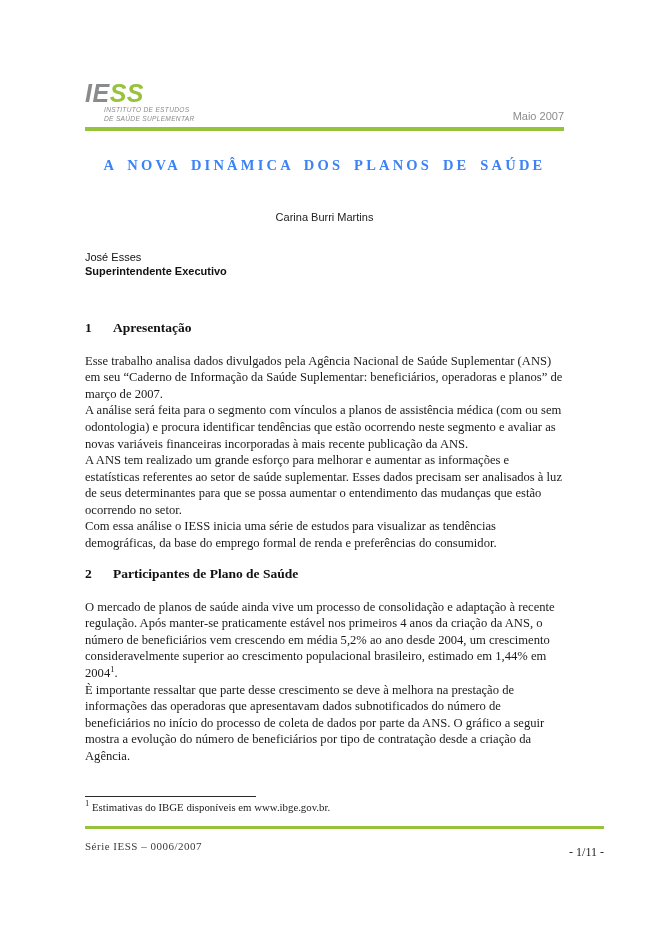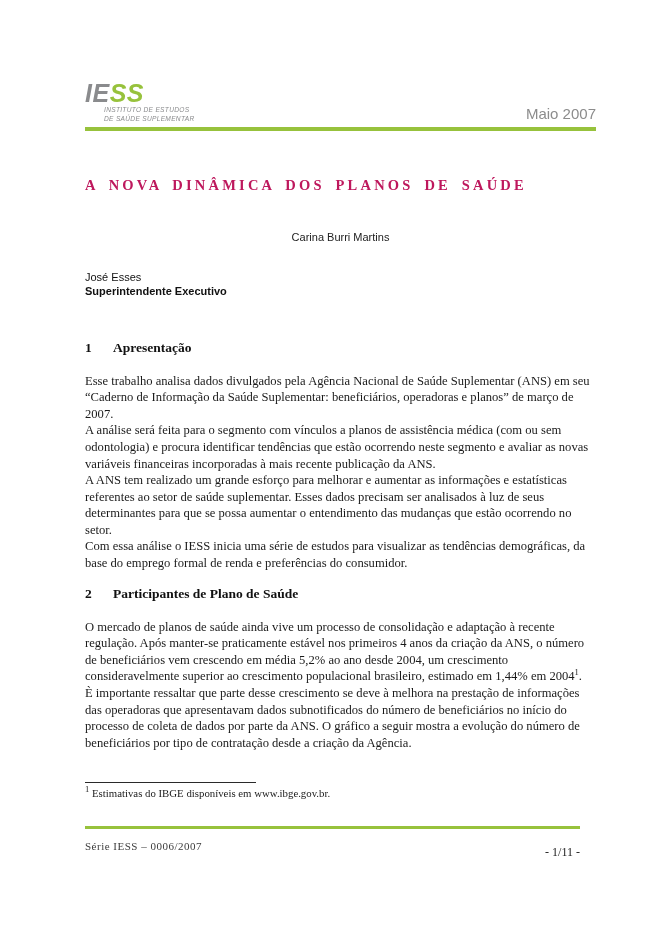--- a/index.html
+++ b/index.html
@@ -5,21 +5,21 @@
   * { margin: 0; padding: 0; box-sizing: border-box; }
   html, body { background: #ffffff; }
   .page {
     position: relative;
     width: 668px;
     height: 949px;
     background: #ffffff;
     overflow: hidden;
     font-family: "Liberation Serif", serif;
     color: #1a1a1a;
-    padding: 0 72px 0 85px;
+    padding: 0 104px 0 85px;
   }
   
   .header {
     display: flex;
     justify-content: space-between;
     align-items: flex-end;
     margin-top: 83px;
   }
   .logo-word {
     font-family: "Liberation Sans", sans-serif;
@@ -36,35 +36,35 @@
     font-style: italic;
     font-size: 6.6px;
     line-height: 1.3;
     letter-spacing: 0.3px;
     color: #8a8b8d;
     margin-left: 19px;
     margin-top: 2px;
   }
   .date {
     font-family: "Liberation Sans", sans-serif;
-    font-size: 15px;
+    font-size: 11px;
     color: #8c8c8c;
     padding-bottom: 1px;
   }
   .green-rule { height: 4px; background: var(--green, #97C23C); }
   .header-rule { margin-top: 4px; }
   
   .doc-title {
-    margin-top: 46px;
-    text-align: left;
+    margin-top: 26px;
+    text-align: center;
     font-weight: bold;
     font-size: 14.5px;
     letter-spacing: 3.2px;
     word-spacing: 4px;
-    color: #be185d;
+    color: #3b82f6;
   }
   .author {
     margin-top: 37px;
     text-align: center;
     font-family: "Liberation Sans", sans-serif;
     font-size: 11px;
     color: #222;
   }
   .signatory {
     margin-top: 27px;
@@ -93,21 +93,21 @@
   sup { font-size: 8.5px; line-height: 0; }
   
   .footnote-block { margin-top: 31px; }
   .footnote-rule { width: 171px; border-top: 1px solid #2a2a2a; }
   .footnote {
     font-size: 10.8px;
     margin-top: 4px;
     color: #1a1a1a;
   }
   
-  .footer { position: absolute; left: 85px; right: 88px; top: 826px; }
+  .footer { position: absolute; left: 85px; right: 64px; top: 826px; }
   .footer .green-rule { height: 3px; }
   .footer-row { display: flex; justify-content: space-between; align-items: flex-start; }
   .series {
     font-size: 11px;
     letter-spacing: 0.5px;
     color: #3c3c3c;
     margin-top: 11px;
   }
   .pageno {
     font-size: 12px;

